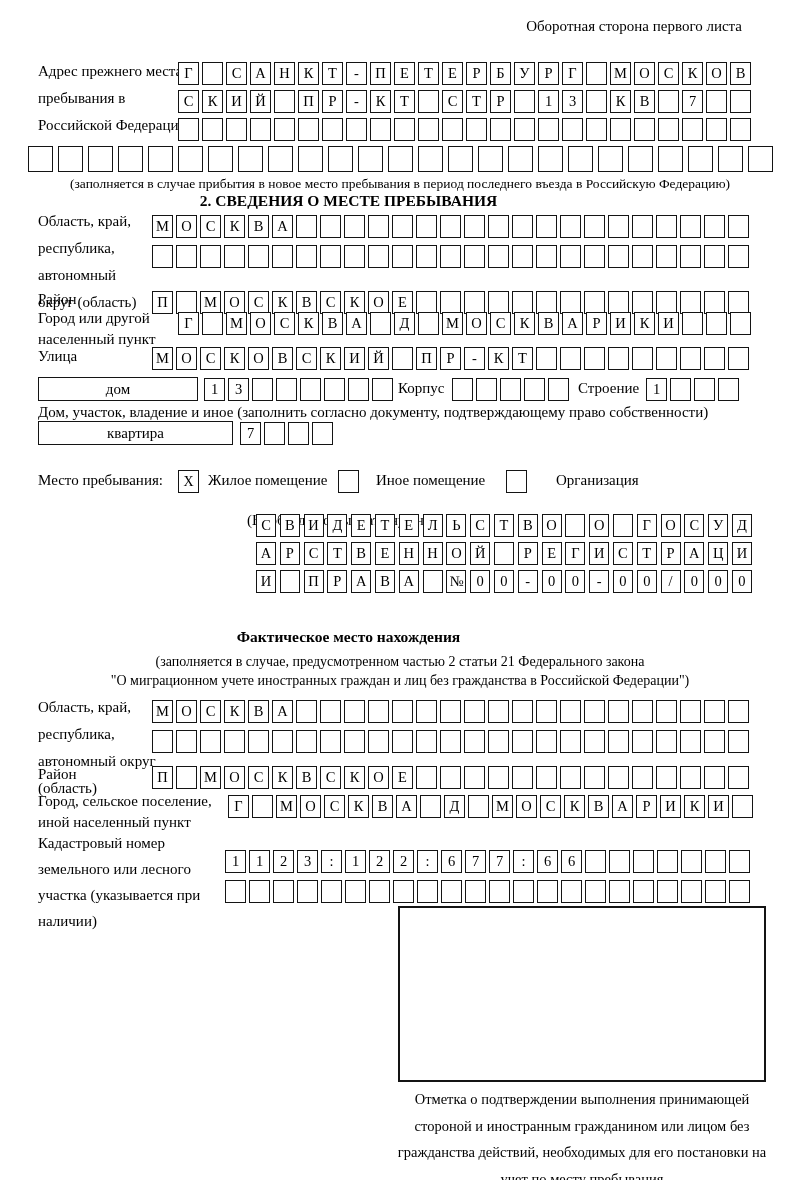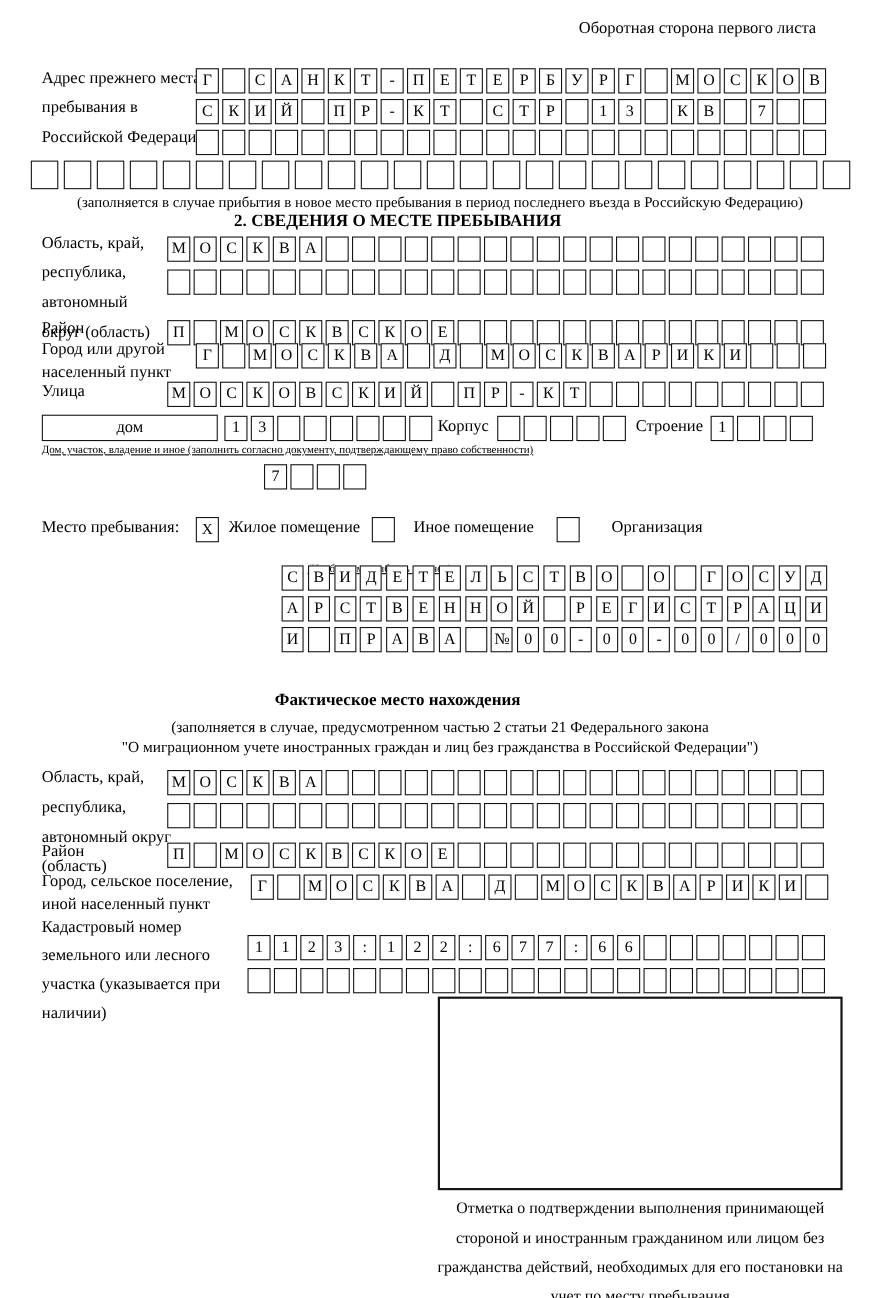--- a/index.html
+++ b/index.html
@@ -4,23 +4,23 @@
 <style>
   html,body{margin:0;padding:0;background:#fff;}
   .page{
     position:relative;width:800px;height:1180px;background:#ffffff;color:#000;
     font-family:"Liberation Serif","DejaVu Serif",serif;overflow:hidden;
   }
   .abs{position:absolute;}
   .lbl{font-size:15px;line-height:27px;}
   .lbl2{font-size:15px;line-height:21px;}
   .note{font-size:15px;text-align:center;}
-  .cap{font-size:10px;white-space:nowrap;text-decoration:underline;}
+  .cap{font-size:15px;white-space:nowrap;}
   .capc{font-size:13.5px;text-align:center;width:800px;left:0;white-space:nowrap;}
-  .title{font-weight:bold;font-size:15.5px;text-align:center;width:697px;left:13px;}
+  .title{font-weight:bold;font-size:15.5px;text-align:center;width:697px;left:0;}
   .cells{display:flex;gap:3px;}
   .cell{
     flex:none;width:21px;height:23px;box-sizing:border-box;border:1.5px solid #141414;
     display:flex;align-items:center;justify-content:center;font-size:14.5px;background:#fff;
   }
   .cells.big{gap:5px;}
   .cells.big .cell{width:25px;height:26px;}
   .cells.doc{gap:3.8px;}
   .cells.doc .cell{width:20px;}
   .fieldbox{
@@ -314,20 +314,21 @@
     </div>
   <div class="abs note" style="left:578px;top:380px">Строение</div>
   <div class="abs cells" style="left:646px;top:378px">
       <span class="cell">1</span>
       <span class="cell"></span>
       <span class="cell"></span>
       <span class="cell"></span>
     </div>
   <div class="abs cap" style="left:38px;top:404px">Дом, участок, владение и иное (заполнить согласно документу, подтверждающему право собственности)</div>
 
+  <div class="abs fieldbox" style="left:38px;top:421px;width:195px">квартира</div>
   <div class="abs cells" style="left:240px;top:422px">
       <span class="cell">7</span>
       <span class="cell"></span>
       <span class="cell"></span>
       <span class="cell"></span>
     </div>
 
   <div class="abs note" style="left:38px;top:472px">Место пребывания:</div>
   <div class="abs checkbox" style="left:178px;top:470px">X</div>
   <div class="abs note" style="left:208px;top:472px">Жилое помещение</div>

